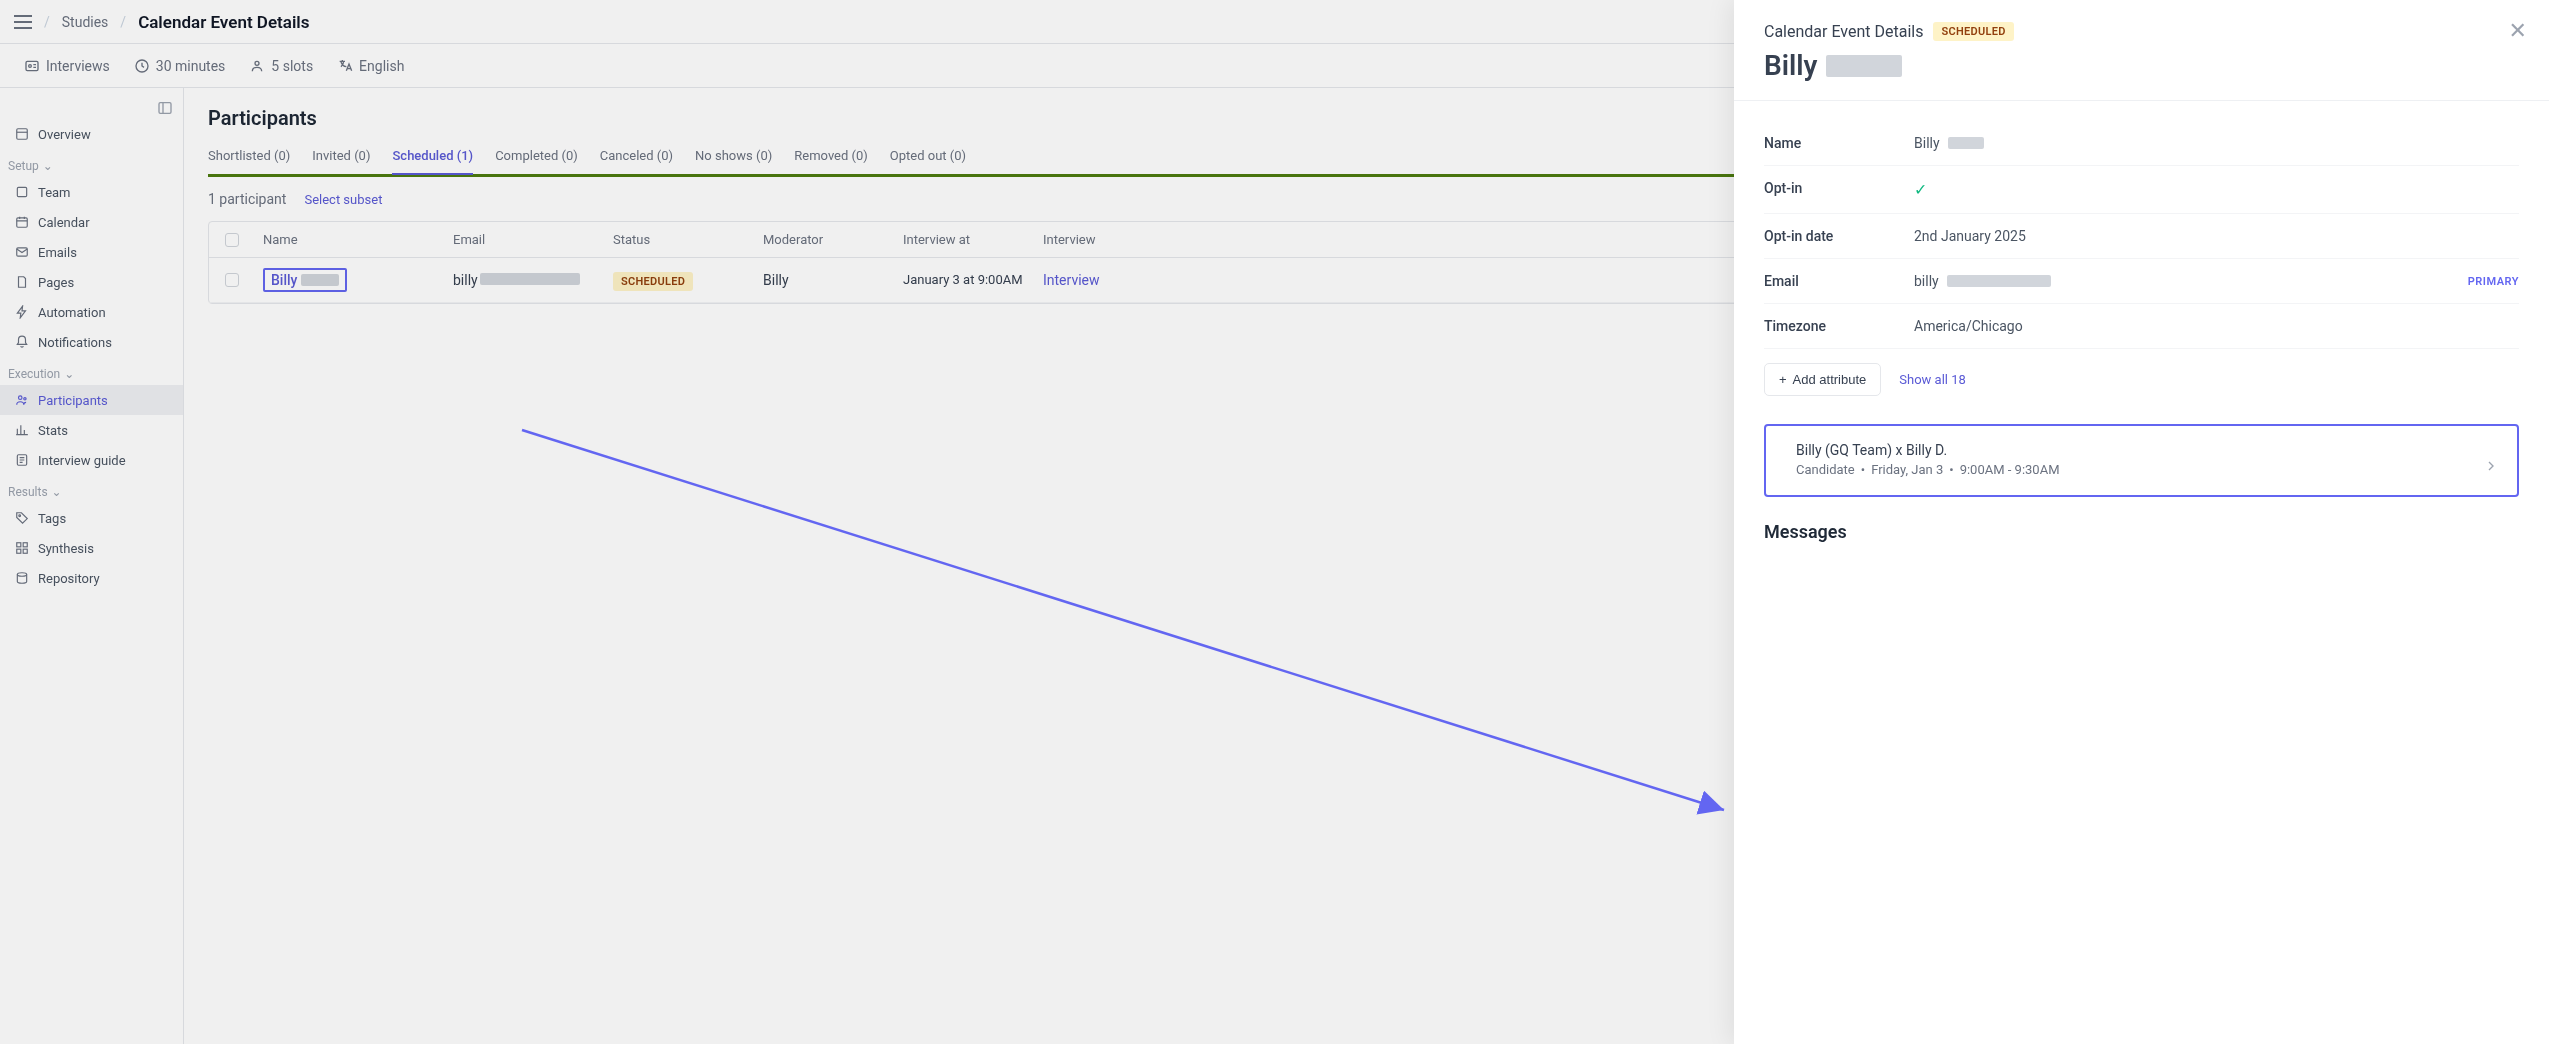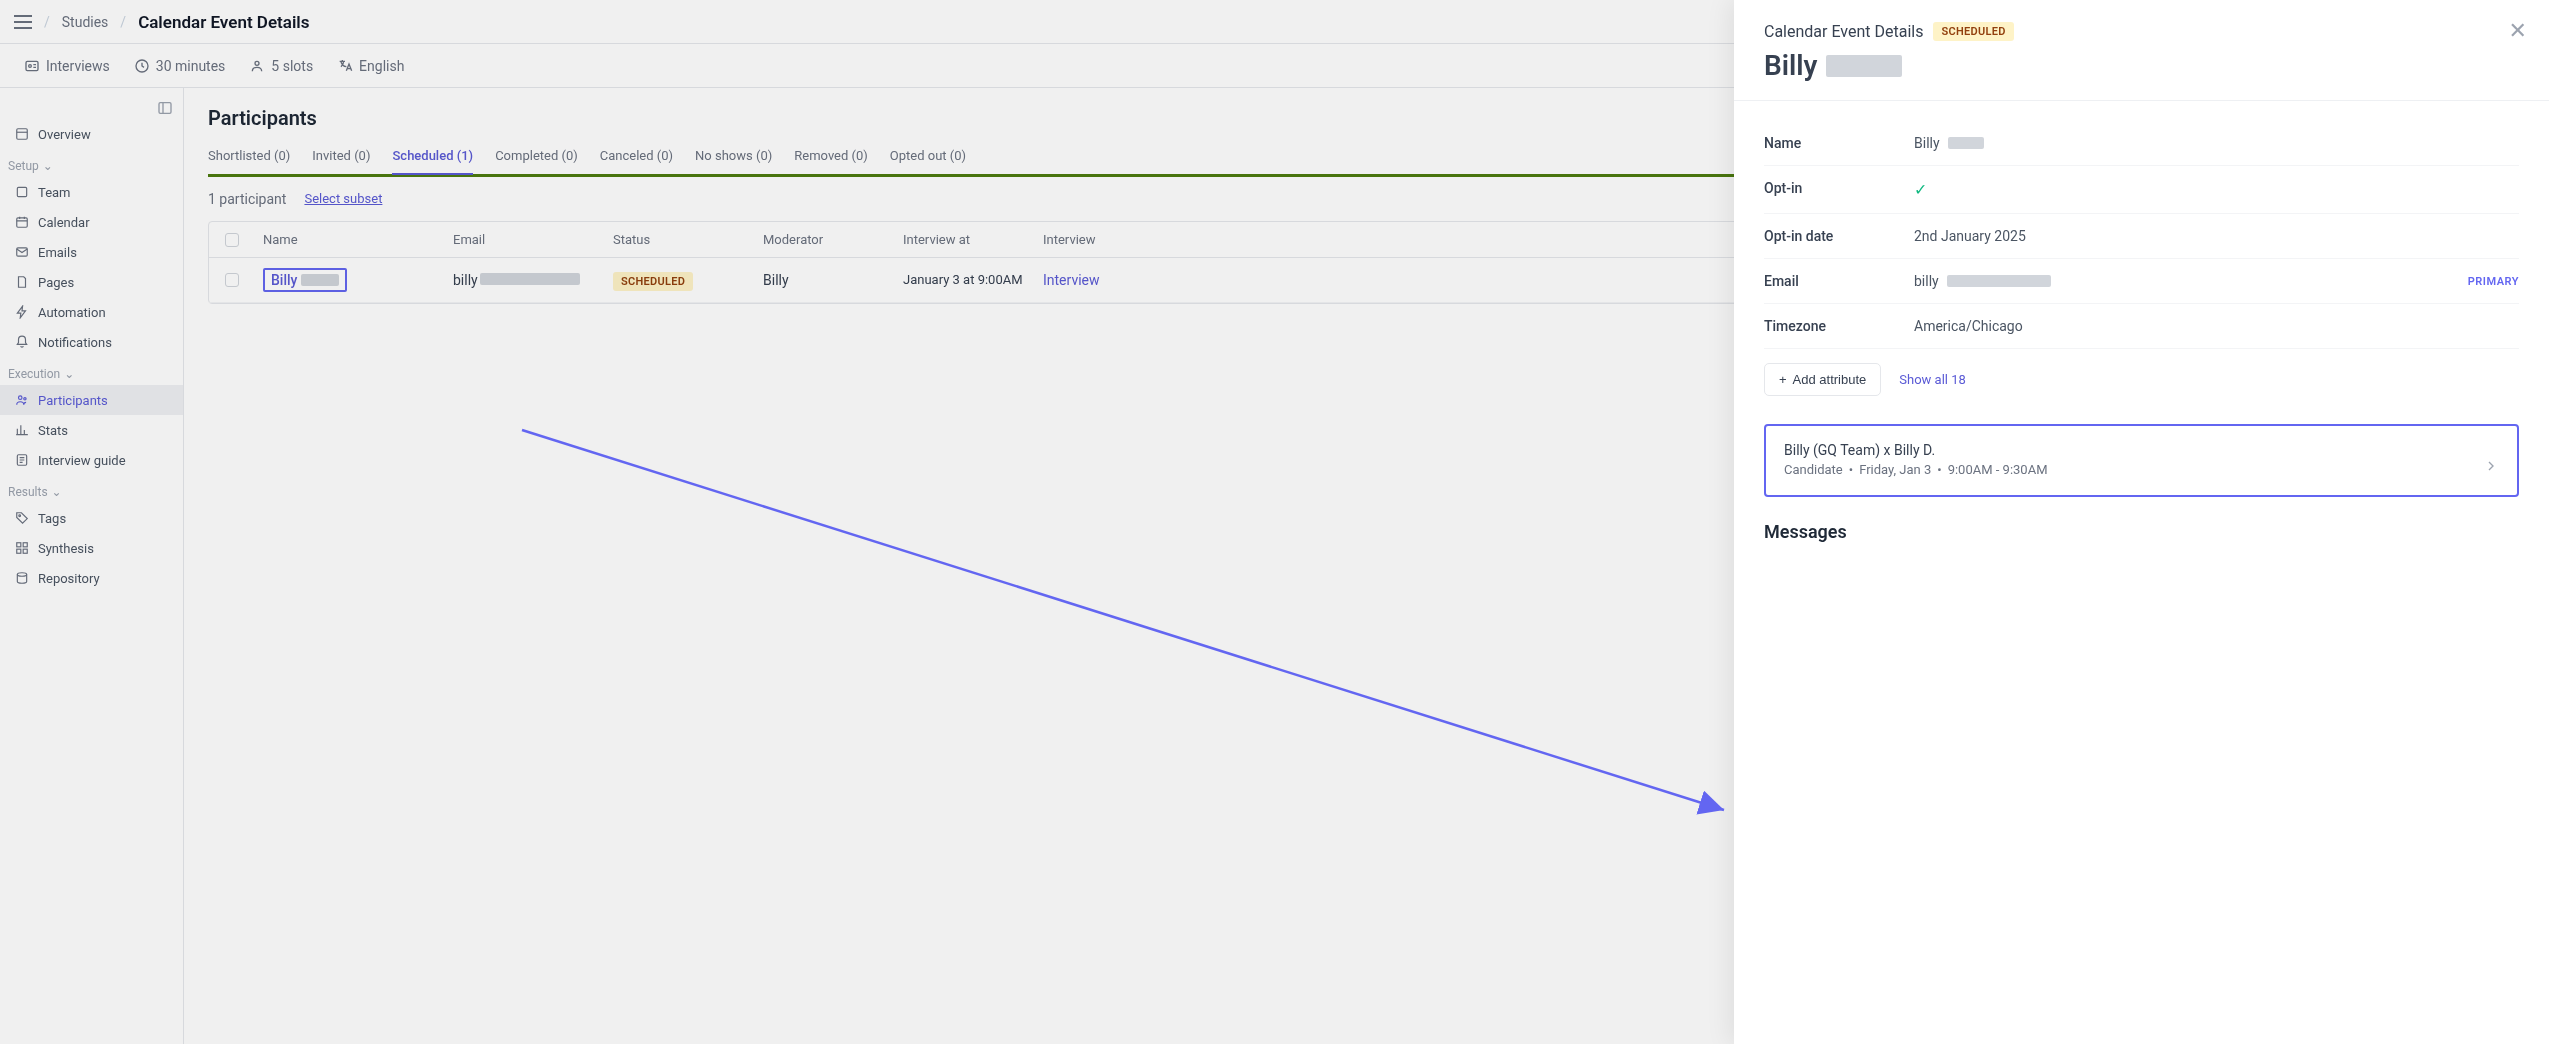--- a/index.html
+++ b/index.html
@@ -32,23 +32,23 @@
 .sidebar .nav-item { display: flex; align-items: center; gap: 8px; padding: 7px 14px; cursor: pointer; }
 .sidebar .nav-item.active { background: #eef0f3; color: #5b5bd6; }
 .sidebar .section-label { padding: 10px 8px 4px; font-size: 12px; color: #9ca3af; display: flex; align-items: center; gap: 4px; }
 
 
 .main { flex: 1; padding: 18px 24px; }
 .main h2 { font-size: 20px; font-weight: 600; color: #1f2937; margin-bottom: 18px; }
 .tabs { display: flex; gap: 22px; border-bottom: 3px solid #4d7c0f; margin-bottom: 14px; }
 .tab { padding: 0 0 10px; color: #6b7280; font-size: 13px; cursor: pointer; }
 .tab.active { color: #5b5bd6; border-bottom: 2px solid #5b5bd6; margin-bottom: -1px; font-weight: 500; }
-.subset-row { display: flex; align-items: flex-start; gap: 18px; margin-bottom: 14px; }
+.subset-row { display: flex; align-items: flex-end; gap: 18px; margin-bottom: 14px; }
 .subset-row .count { color: #6b7280; }
-.subset-row .select-subset { color: #5b5bd6; font-size: 13px; cursor: pointer; text-decoration: underline; }
+.subset-row .select-subset { color: #5b5bd6; font-size: 13px; cursor: pointer; }
 
 .table { width: 100%; border: 1px solid #e5e7eb; border-radius: 4px; }
 .thead, .trow { display: grid; grid-template-columns: 46px 190px 160px 150px 140px 140px 160px; align-items: center; }
 .thead { border-bottom: 1px solid #e5e7eb; padding: 10px 0; color: #6b7280; font-size: 13px; }
 .trow { padding: 10px 0; border-bottom: 1px solid #f3f4f6; }
 .thead > div, .trow > div { padding: 0 8px; }
 .checkbox { width: 14px; height: 14px; border: 1px solid #d1d5db; border-radius: 3px; margin: 0 auto; }
 .name-pill { border: 2px solid #6366f1; border-radius: 2px; padding: 2px 6px; display: inline-flex; align-items: center; gap: 4px; }
 .name-pill .link { color: #5b5bd6; font-weight: 500; }
 .redact { background: #d1d5db; border-radius: 2px; height: 12px; display: inline-block; }
@@ -69,21 +69,21 @@
 .attr-label { width: 150px; color: #374151; font-weight: 500; }
 .attr-value { flex: 1; color: #4b5563; display: flex; align-items: center; gap: 8px; }
 .primary-badge { color: #6366f1; font-size: 11px; font-weight: 600; letter-spacing: 0.5px; margin-left: auto; }
 .check-green { color: #10b981; font-size: 16px; }
 .attr-actions { display: flex; align-items: center; gap: 18px; margin: 14px 0 28px; }
 .btn-outline { border: 1px solid #e5e7eb; padding: 8px 14px; border-radius: 5px; background: #fff; font-size: 13px; color: #374151; display: flex; align-items: center; gap: 6px; cursor: pointer; }
 .link-action { color: #5b5bd6; font-size: 13px; cursor: pointer; }
 
 .cal-events { border: 2px solid #6366f1; border-radius: 4px; padding: 16px 18px 18px; margin-bottom: 24px; }
 .cal-events h3 { margin-bottom: 16px; }
-.cal-event-item { display: flex; align-items: flex-end; }
+.cal-event-item { display: flex; align-items: flex-end; margin-left: 12px; }
 .cal-event-text { flex: 1; }
 .cal-event-title { color: #374151; margin-bottom: 4px; }
 .cal-event-meta { color: #6b7280; font-size: 13px; }
 .dot { margin: 0 6px; }
 .chev-right { color: #9ca3af; }
 
 
 .arrow-svg { position: absolute; top: 0; left: 0; pointer-events: none; }
 </style>
 </head>

